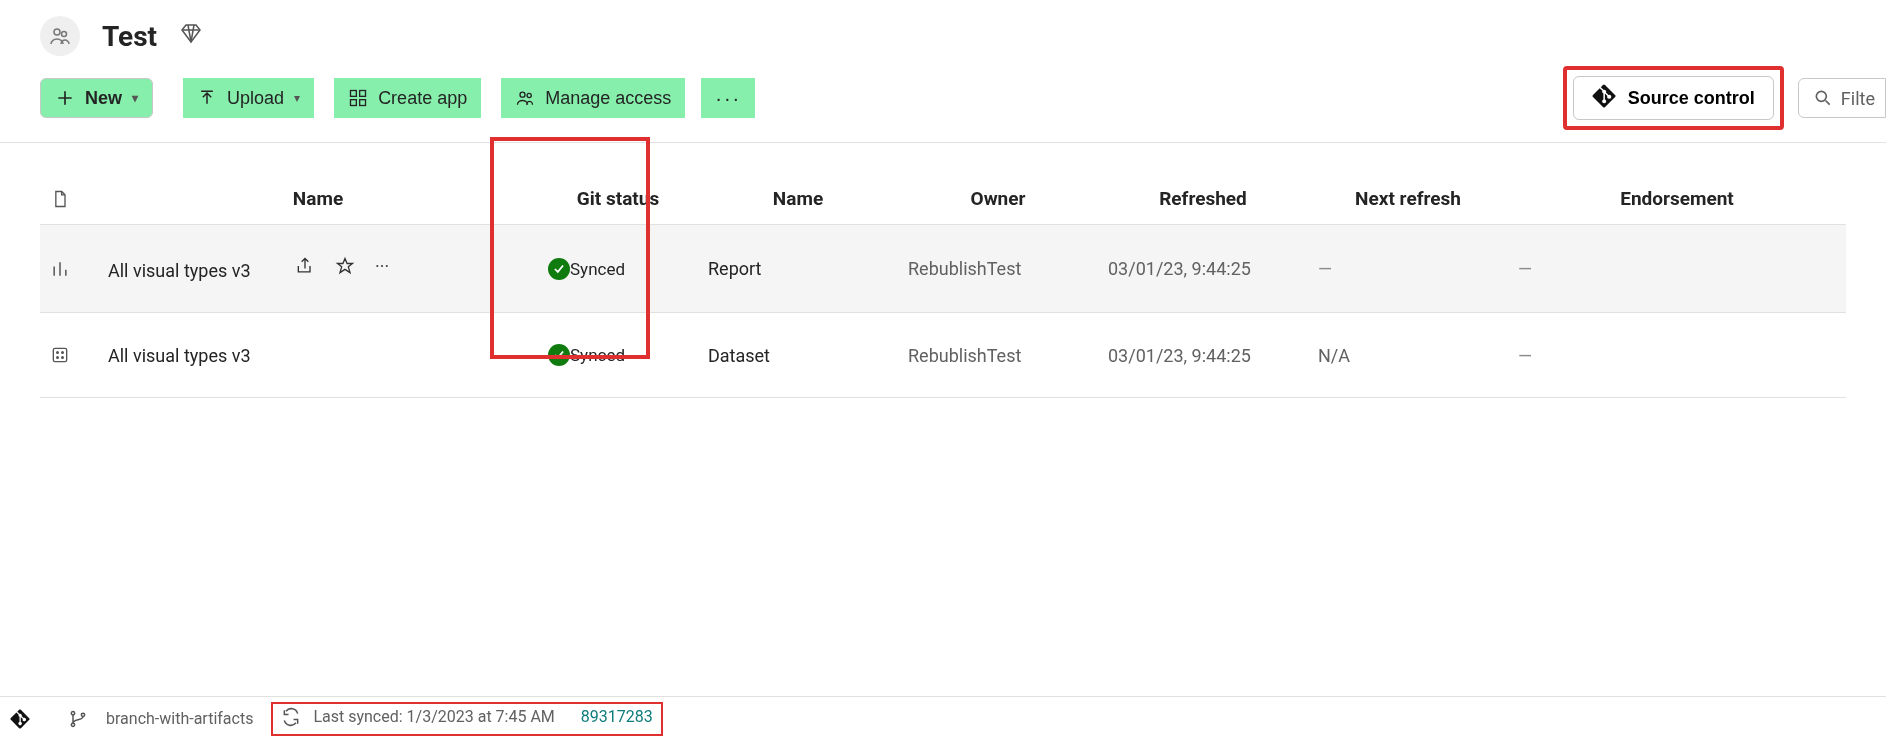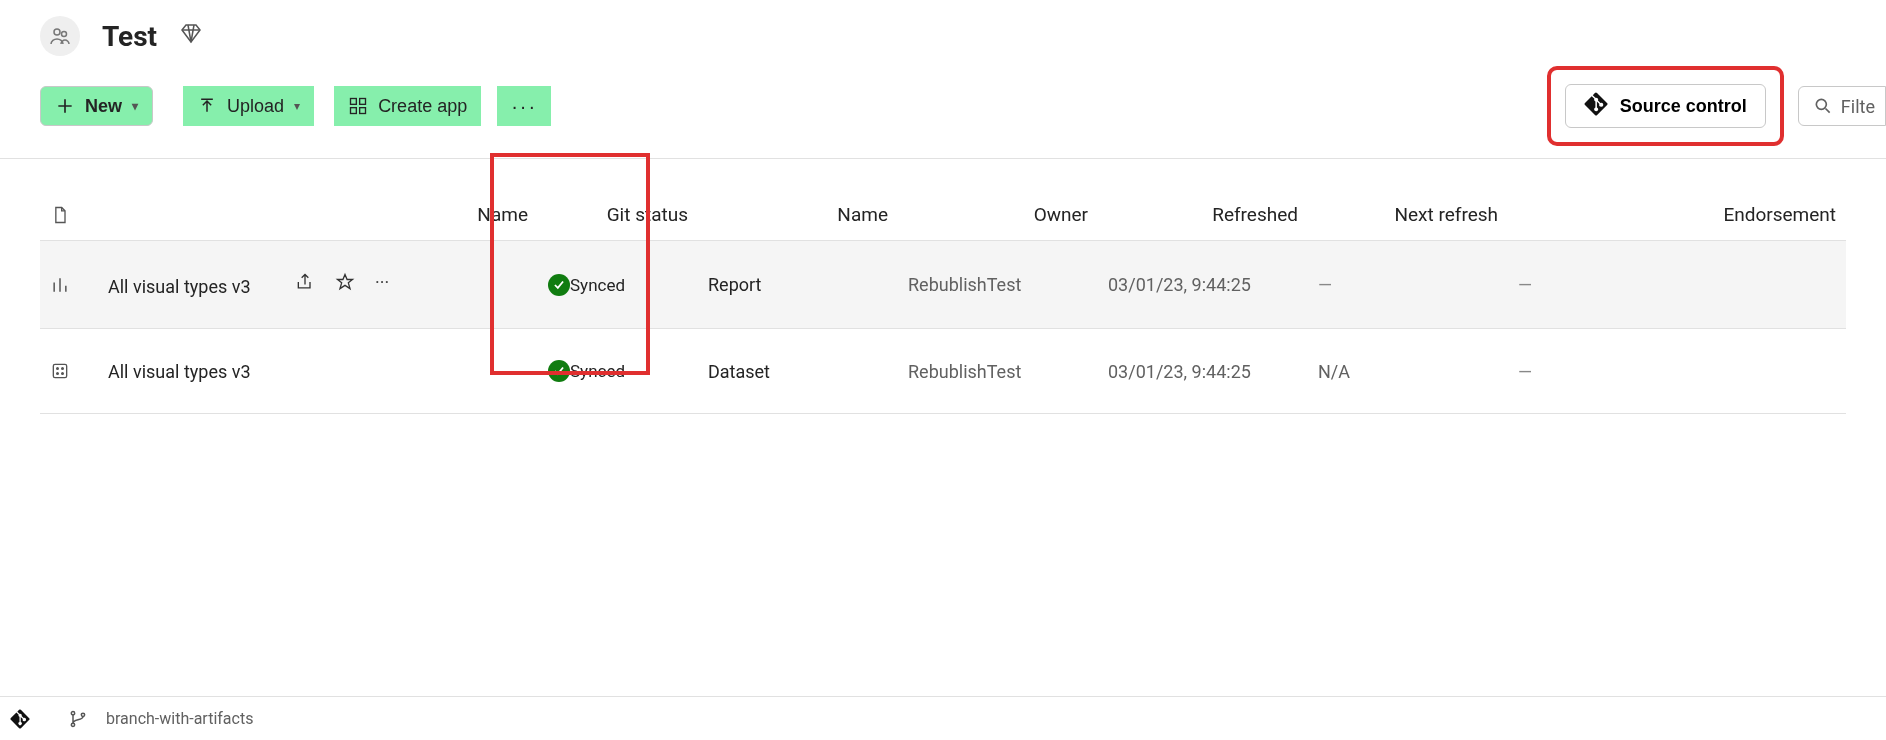--- a/index.html
+++ b/index.html
@@ -83,22 +83,22 @@
     border: 1px solid #c8c8c8;
     border-radius: 6px;
     background:#fff;
     font-size: 18px;
     font-weight: 600;
     display:inline-flex; align-items:center; gap:12px;
     cursor:pointer;
   }
   .annot-red {
     border: 4px solid var(--red);
-    padding: 14px;
-    border-radius: 10px;
+    padding: 6px;
+    border-radius: 4px;
   }
 
   .filter-box {
     display:inline-flex; align-items:center; gap:8px;
     height:40px; padding:0 10px 0 14px;
     border:1px solid #c8c8c8; border-left:1px solid #c8c8c8;
     border-radius:6px 0 0 6px;
     margin-left: 14px;
     color:#616161; font-size:18px;
   }
@@ -106,23 +106,23 @@
   
   .table-wrap {
     padding: 30px 40px 0 40px;
   }
   table.grid {
     width: 100%;
     border-collapse: collapse;
     table-layout: fixed;
   }
   .grid th {
-    text-align: right;
+    text-align: center;
     font-size: 19px;
-    font-weight: 400;
+    font-weight: 700;
     padding: 14px 10px;
     border-bottom: 1px solid var(--border);
     color: var(--text);
   }
   .grid td {
     font-size: 18px;
     padding: 31px 10px;
     border-bottom: 1px solid var(--border);
     vertical-align: middle;
   }
@@ -234,20 +234,30 @@
       <svg class="ic" viewBox="0 0 24 24" fill="none" stroke="currentColor" stroke-width="1.6">
           <rect x="3" y="3" width="7" height="7"></rect>
           <rect x="14" y="3" width="7" height="7"></rect>
           <rect x="3" y="14" width="7" height="7"></rect>
           <rect x="14" y="14" width="7" height="7"></rect>
         </svg>
     </span>
     <span>Create app</span>
   </button>
 
+  <button class="btn btn-ghost" style="margin-left:20px">
+    <span>
+      <svg class="ic" viewBox="0 0 24 24" fill="none" stroke="currentColor" stroke-width="1.6">
+          <circle cx="9" cy="8" r="3"></circle>
+          <circle cx="17" cy="9" r="2.5"></circle>
+          <path d="M3 20c0-3 3-5 6-5s6 2 6 5M14 20c0-2 1.5-4 3.5-4s3.5 2 3.5 4"></path>
+        </svg>
+    </span>
+    <span>Manage access</span>
+  </button>
 
   <button class="btn btn-ghost" style="margin-left:16px">
     <span class="more-dots">···</span>
   </button>
 
   <div class="spacer"></div>
 
   <span class="annot-red">
     <button class="source-control-btn">
       <span>
@@ -384,13 +394,24 @@
   <span style="margin-left:20px">
     <svg class="ic" viewBox="0 0 24 24" fill="none" stroke="#555" stroke-width="1.8">
         <circle cx="6" cy="5" r="2"></circle>
         <circle cx="6" cy="19" r="2"></circle>
         <circle cx="18" cy="7" r="2"></circle>
         <path d="M6 7v10M18 9c0 5-12 3-12 8"></path>
       </svg>
   </span>
   <span>branch-with-artifacts</span>
 
+  <span class="status-annot">
+    <span class="status-sync">
+      <span>
+        <svg class="ic" viewBox="0 0 24 24" fill="none" stroke="#555" stroke-width="1.8">
+            <path d="M20 8a8 8 0 0 0-14-3M4 16a8 8 0 0 0 14 3M4 4v5h5M20 20v-5h-5"></path>
+          </svg>
+      </span>
+      <span>Last synced: 1/3/2023 at 7:45 AM</span>
+      <span class="status-commit" style="margin-left:14px">89317283</span>
+    </span>
+  </span>
 </div>
 
 </body></html>

